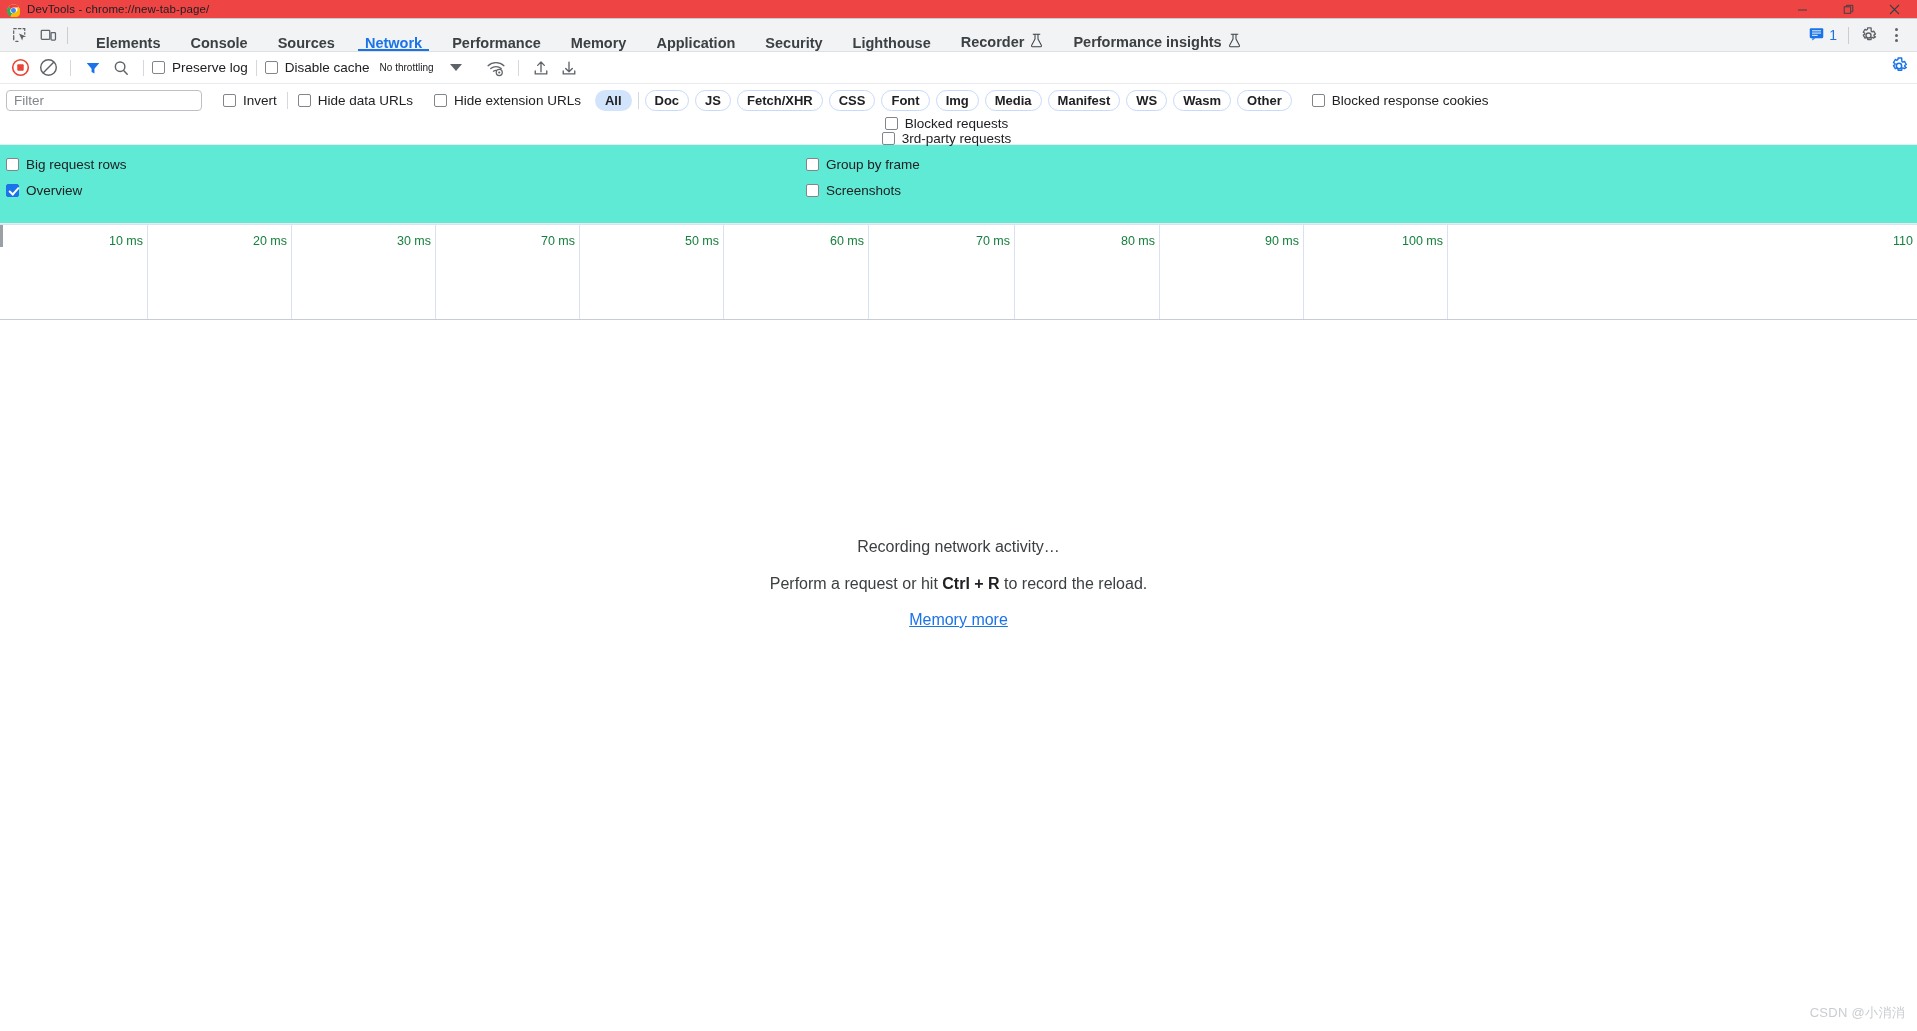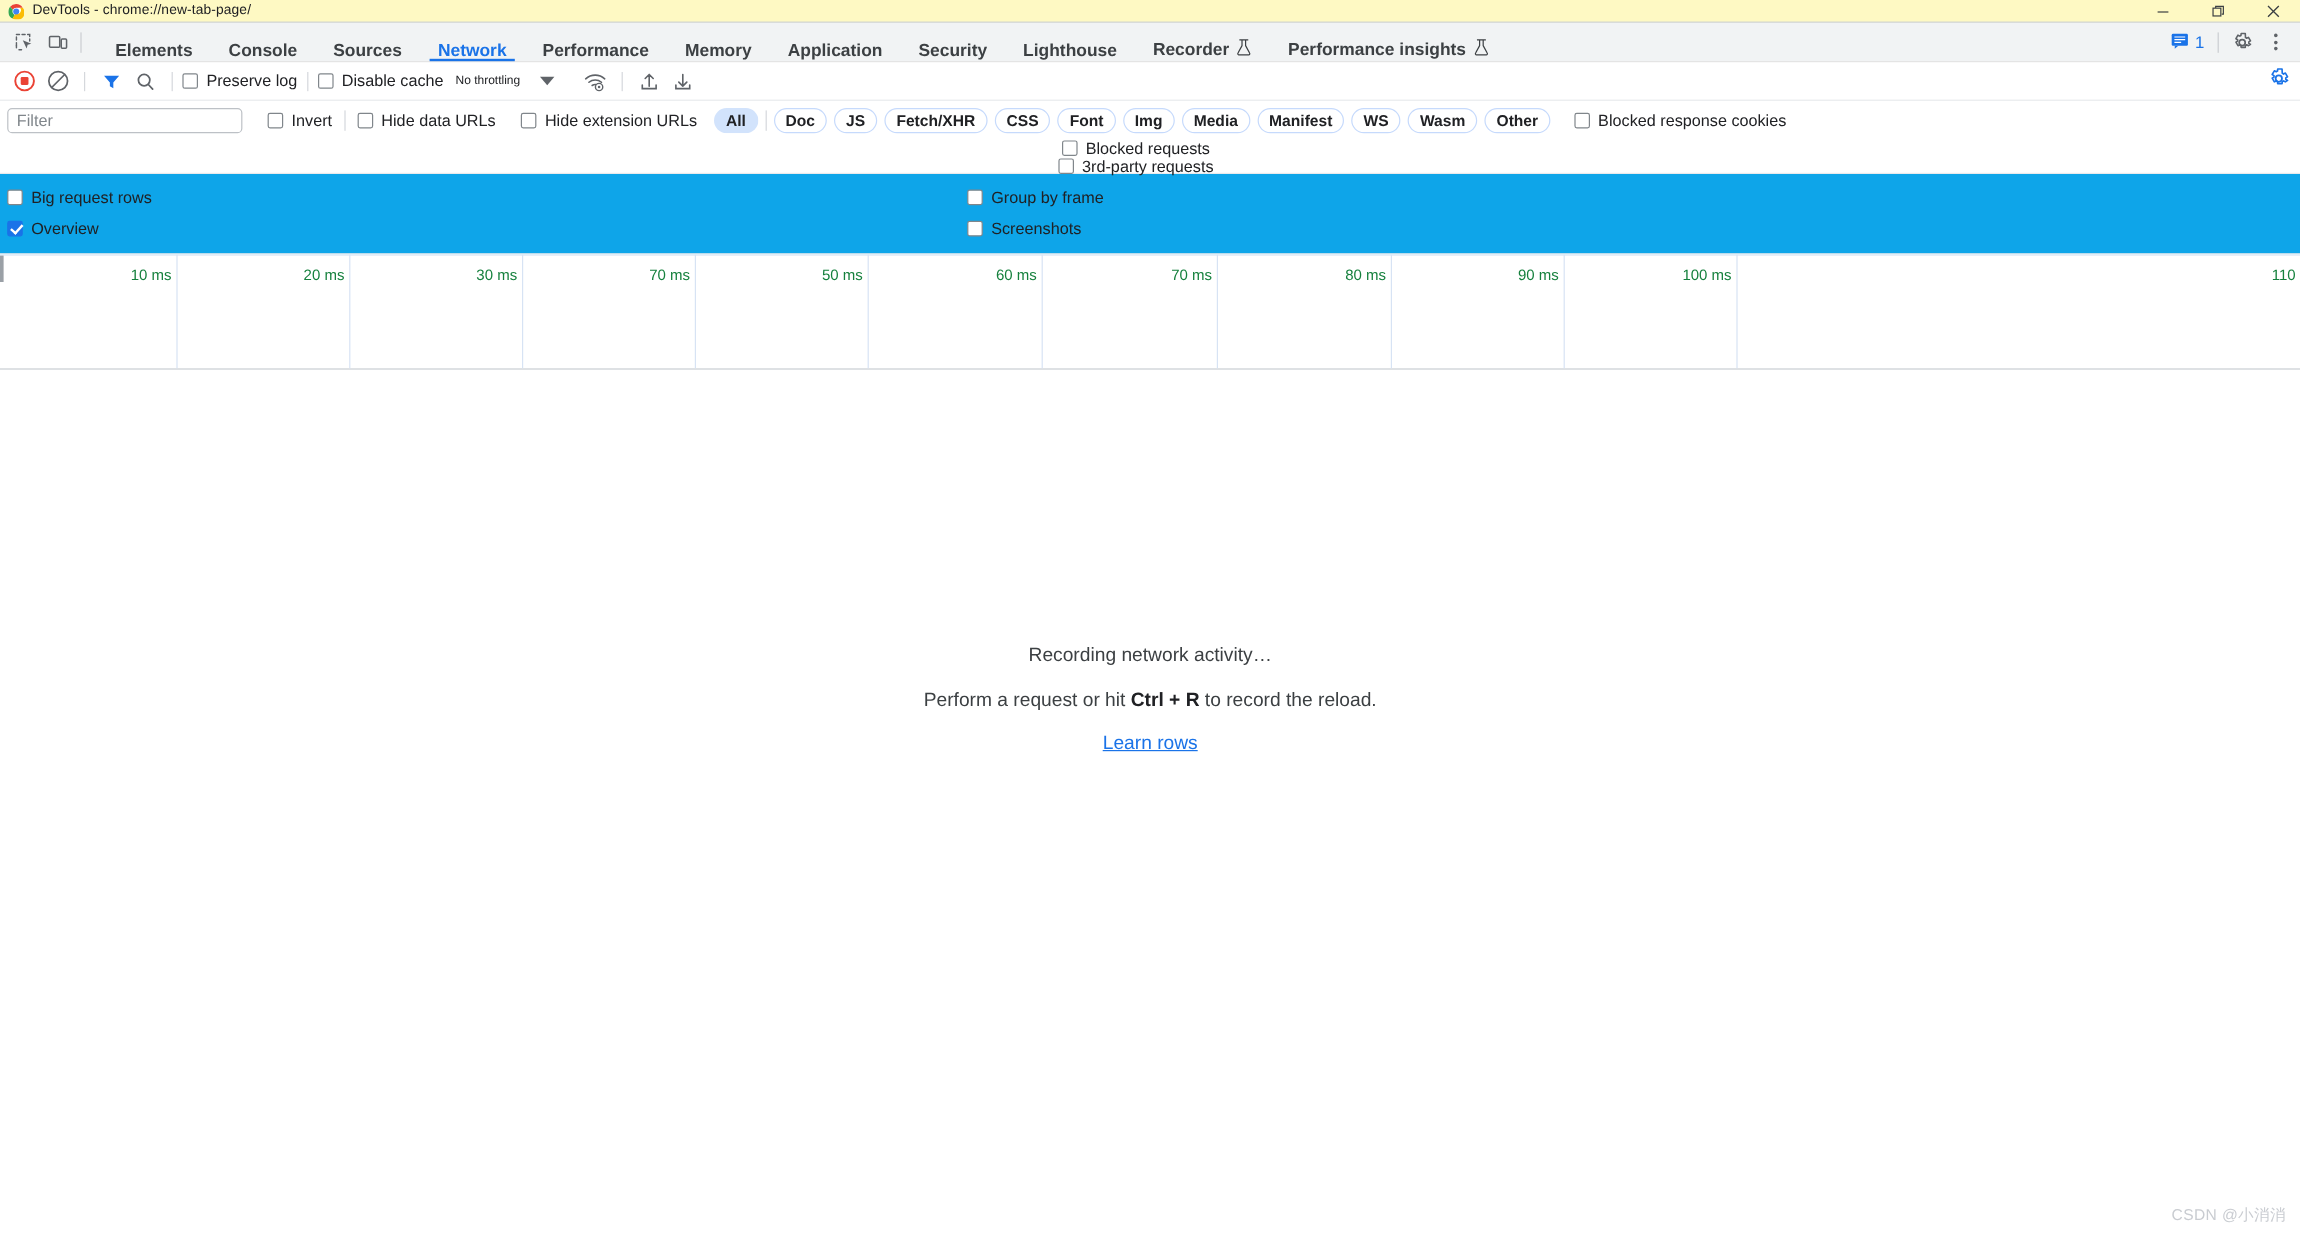--- a/index.html
+++ b/index.html
@@ -8,21 +8,21 @@
     width: 1917px; height: 1031px;
     overflow: hidden;
     background: #ffffff;
     font-family: "Liberation Sans", sans-serif;
     -webkit-font-smoothing: antialiased;
   }
 
   
   #titlebar {
     height: 19px;
-    background: #fef9c3;
+    background: #ef4444;
     display: flex;
     align-items: center;
     position: relative;
     border-bottom: 1px solid #c8cdd3;
   }
   #titlebar .tb-left {
     display: flex; align-items: center; gap: 7px;
     padding-left: 7px;
   }
   .chrome-logo { width: 13px; height: 13px; position: relative; display:block; }
@@ -142,21 +142,21 @@
   
   #blockedbar {
     height: 29px; background:#fff;
     display:flex; align-items:center; padding:0 6px;
     border-bottom:1px solid #e8eaed;
     flex-direction:column;
   }
   #blockedbar .cbitem { margin-right: 24px; }
 
   
-  #settingspane { background:#0ea5e9; padding: 6px 6px 8px 6px; border-bottom:1px solid #e8eaed; }
+  #settingspane { background:#5eead4; padding: 6px 6px 20px 6px; border-bottom:1px solid #e8eaed; }
   .setrow { display:flex; align-items:center; height:26px; }
   .setcol-l { width: 800px; }
   .setcol-r { }
 
   
   #overview {
     height: 96px; background:#fff;
     border-bottom:1px solid #c8cdd3;
     position: relative; overflow:hidden;
   }
@@ -519,15 +519,15 @@
       <div class="tick-label" style="left: 1447px;">100 ms</div>
       <div class="tick-label" style="left: 1917px;">110</div>
     </div>
 </div>
 
 <div id="emptystate">
   <div class="es-line1">Recording network activity…</div>
   <div class="es-line2">
     <span>Perform a request or hit </span><b>Ctrl + R</b><span> to record the reload.</span>
   </div>
-  <a class="es-link" href="#">Learn rows</a>
+  <a class="es-link" href="#">Memory more</a>
   <div id="watermark">CSDN @小消消</div>
 </div>
 
 </body></html>

